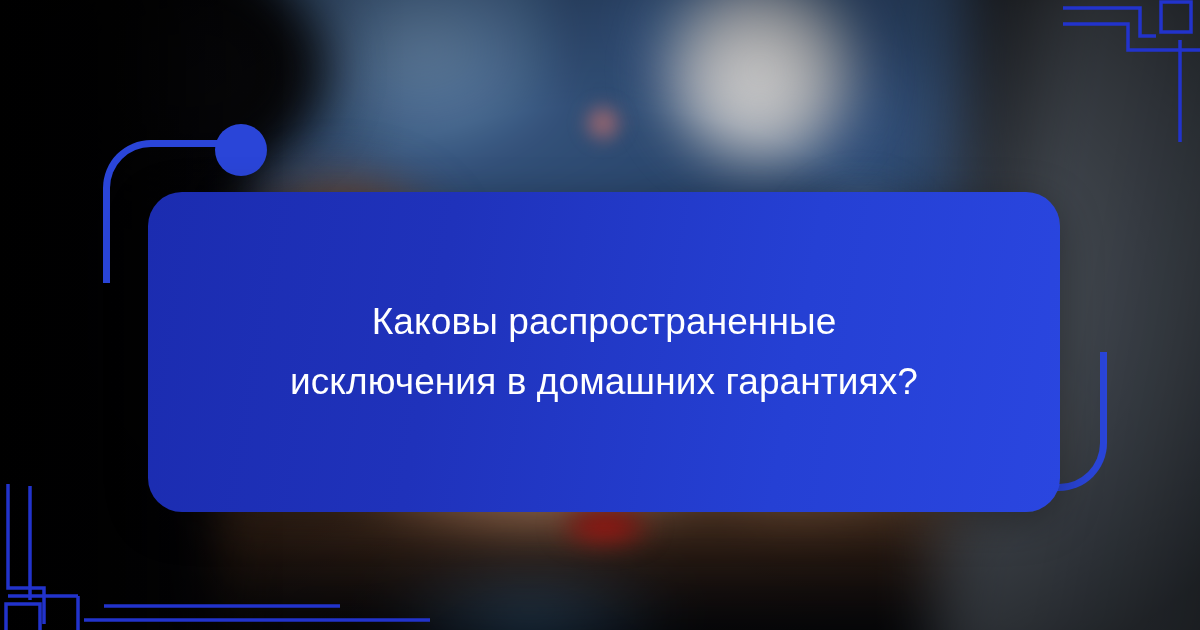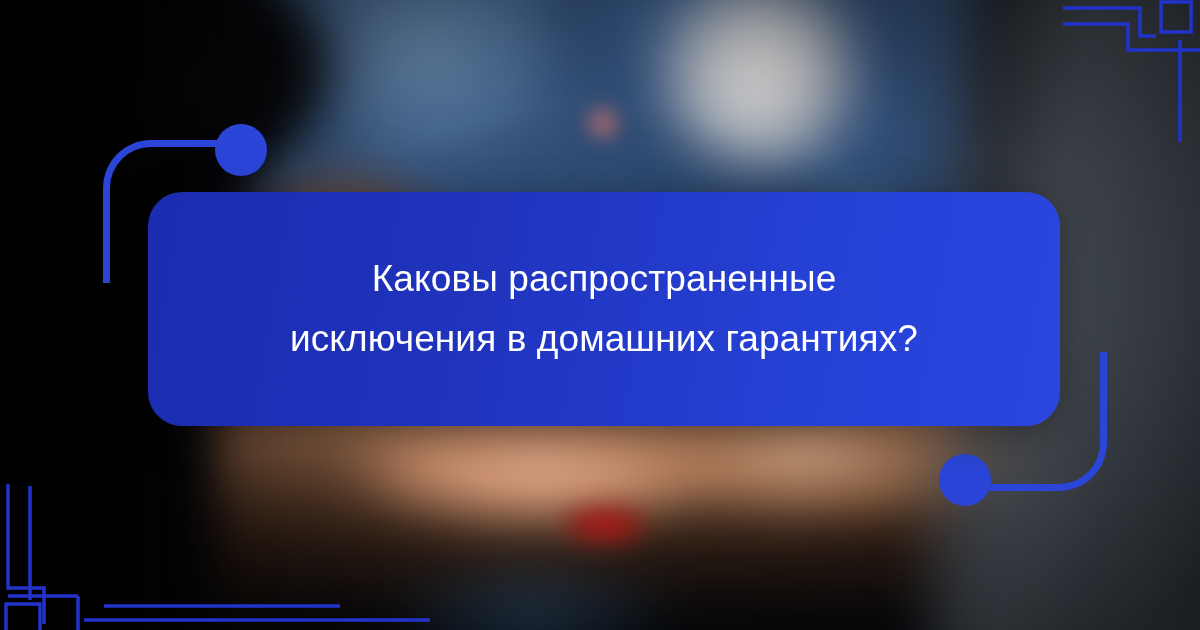--- a/index.html
+++ b/index.html
@@ -202,21 +202,21 @@
     left: 939px; top: 454px;
     width: 52px; height: 52px;
     border-radius: 50%;
     background: #2a45d8;
   }
 
   
   .card {
     position: absolute;
     left: 148px; top: 192px;
-    width: 912px; height: 234px;
+    width: 912px; height: 320px;
     border-radius: 34px;
     background: linear-gradient(100deg, #1b2cb0 0%, #1f32bb 32%, #2540d4 70%, #2a46e0 100%);
     display: flex;
     align-items: center;
     justify-content: center;
     box-shadow: 0 10px 40px rgba(0,0,0,.35);
   }
   .card-title {
     color: #ffffff;
     font-size: 37px;

